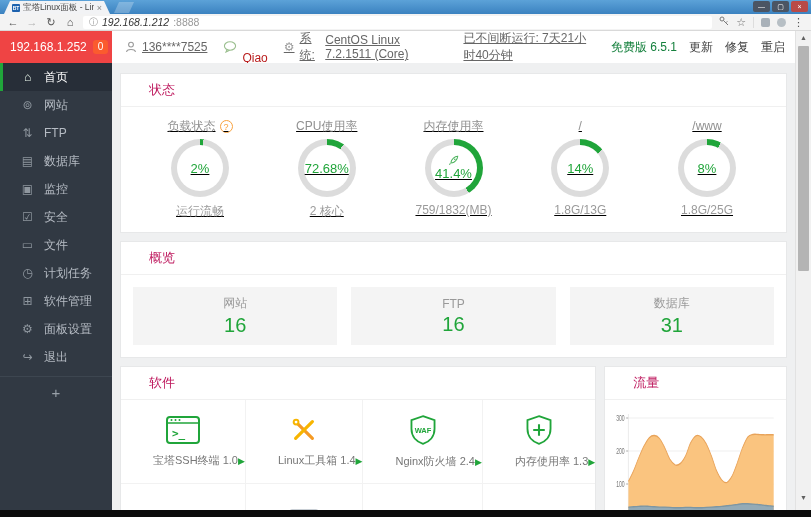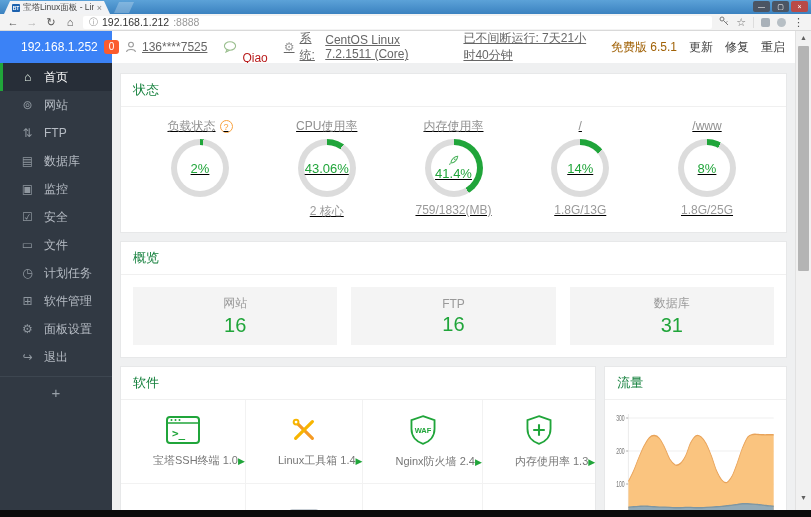--- a/index.html
+++ b/index.html
@@ -23,53 +23,53 @@
     font-size:7px; line-height:11px; text-align:center; }
   .winbtn.close { background:#b94a48; }
 
   .toolbar { position:absolute; left:0; top:14px; width:811px; height:17px; background:#f3f3f3;
     border-bottom:1px solid #d9d9d9; display:flex; align-items:center; gap:7px; padding:0 7px;
     font-size:11px; color:#555; }
   .nav-ico { width:12px; text-align:center; }
   .dim { color:#b0b0b0; }
   .urlbox { flex:1; height:13px; background:#fff; border-radius:2px; display:flex; align-items:center;
     gap:4px; padding:0 6px; font-size:10.5px; }
-  .url-host { color:#333; } .url-port { color:#999; } .info-ico { color:#999; font-size:9px; }
+  .url-host { color:#333;font-style:italic; } .url-port { color:#999; } .info-ico { color:#999; font-size:9px; }
   .ext-sq { width:9px; height:9px; background:#a9b1b9; border-radius:2px; }
   .ext-ci { width:9px; height:9px; background:#b7bfc5; border-radius:50%; }
   .tsep { width:1px; height:11px; background:#ddd; }
 
   
   .pheader { position:absolute; left:0; top:31px; width:811px; height:32px; background:#fff; display:flex; }
-  .ipblock { width:112px; height:32px; background:#3b82f6; color:#fff; display:flex; align-items:center;
-    gap:6px; padding:0 15px; font-size:12px; flex:0 0 auto; }
+  .ipblock { width:112px; height:32px; background:#ef4444; color:#fff; display:flex; align-items:center;
+    gap:6px; padding:0 4px; font-size:12px; flex:0 0 auto; }
   .badge { background:#fb5b2e; color:#fff; font-size:10px; height:14px; line-height:14px;
     padding:0 5px; border-radius:3px; }
   .hitems { flex:1; display:flex; align-items:center; gap:16px; padding:0 13px; font-size:12px; color:#666;text-decoration:underline; }
   .green { color:#b91c1c;margin-top:21px; }
   .hright { display:flex; align-items:center; gap:12px; padding-right:26px; font-size:12px; }
   .hlink { color:#404040; cursor:pointer; }
-  .muted { color:#a16207; }
+  .muted { color:#15803d; }
   .gear-glyph { color:#9a9a9a; font-size:12px; }
 
   
   .sidebar { position:absolute; left:0; top:63px; width:112px; height:448px; background:#313943; }
   .side-item { height:28px; display:flex; align-items:center; gap:10px; padding-left:21px;
     color:#b6bcc4; font-size:12px; cursor:pointer; }
   .side-item .sico { width:13px; font-size:12px; color:#8f979f; text-align:center; }
   .side-item.active { background:#272e38; border-left:3px solid #20a53a; padding-left:18px; color:#fff; }
   .side-item.active .sico { color:#e8f5e9; }
   .side-divider { height:1px; background:#3d4650; margin-top:5px; }
   .side-add { text-align:center; color:#99a1a9; font-size:15px; padding-top:7px; cursor:pointer; }
 
   
   .content { position:absolute; left:112px; top:63px; width:683px; height:448px;
     background:#eff0f1; overflow:hidden; padding-top:10px; }
   .card { background:#fff; border:1px solid #e7e8e9; margin:0 8px 8px; }
-  .card-title { font-size:13px; color:#15803d; padding:7px 12px; border-bottom:1px solid #f0f0f0; }
+  .card-title { font-size:13px; color:#be185d; padding:7px 28px; border-bottom:1px solid #f0f0f0; }
 
   .gauges { display:flex; justify-content:space-between; padding:10px 24px 12px; }
   .gauge { width:110px; text-align:center;text-decoration:underline; }
   .g-label { height:18px; display:flex; align-items:center; justify-content:center; gap:4px;
     font-size:12px; color:#909090; }
   .help { width:13px; height:13px; border:1px solid #f9a13c; color:#f9a13c; border-radius:50%;
     font-size:9px; line-height:12px; text-align:center; cursor:pointer; }
   .ring { width:58px; height:58px; border-radius:50%; margin:4px auto 6px; background:#dcdcdc;
     display:flex; align-items:center; justify-content:center; }
   .ring-inner { width:46px; height:46px; border-radius:50%; background:#fff; color:#20a53a;
@@ -244,28 +244,29 @@
         <div class="gauge">
           <div class="g-label">
             <span>负载状态</span>
             <span class="help">?</span>
           </div>
           <div class="ring" style="background: conic-gradient(rgb(32, 165, 58) 2%, rgb(220, 220, 220) 0deg);">
             <div class="ring-inner">
                 <span>2%</span>
               </div>
           </div>
+          <div class="g-sub">运行流畅</div>
         </div>
         <div class="gauge">
           <div class="g-label">
               <span>CPU使用率</span>
             </div>
           <div class="ring" style="background: conic-gradient(rgb(32, 165, 58) 9.76%, rgb(220, 220, 220) 0deg);">
             <div class="ring-inner">
-                <span>43.06%</span>
+                <span>72.68%</span>
               </div>
           </div>
           <div class="g-sub">2 核心</div>
         </div>
         <div class="gauge">
           <div class="g-label">
               <span>内存使用率</span>
             </div>
           <div class="ring" style="background: conic-gradient(rgb(32, 165, 58) 41.4%, rgb(220, 220, 220) 0deg);">
             <div class="ring-inner">

